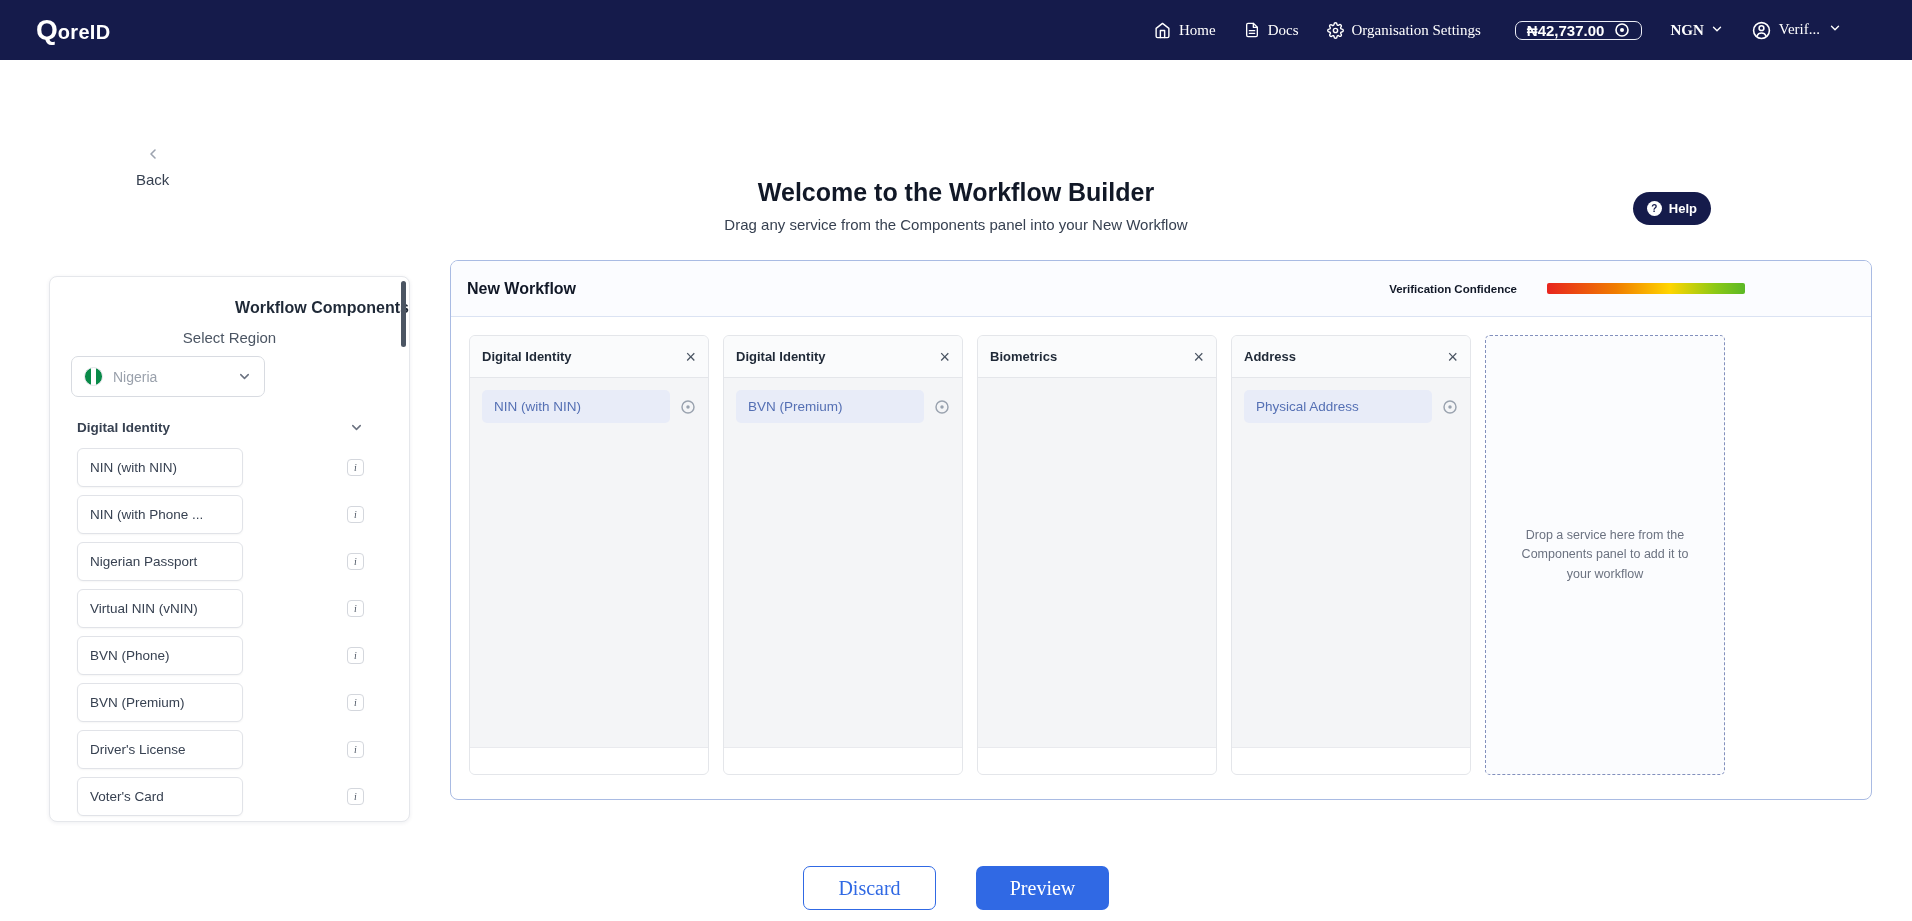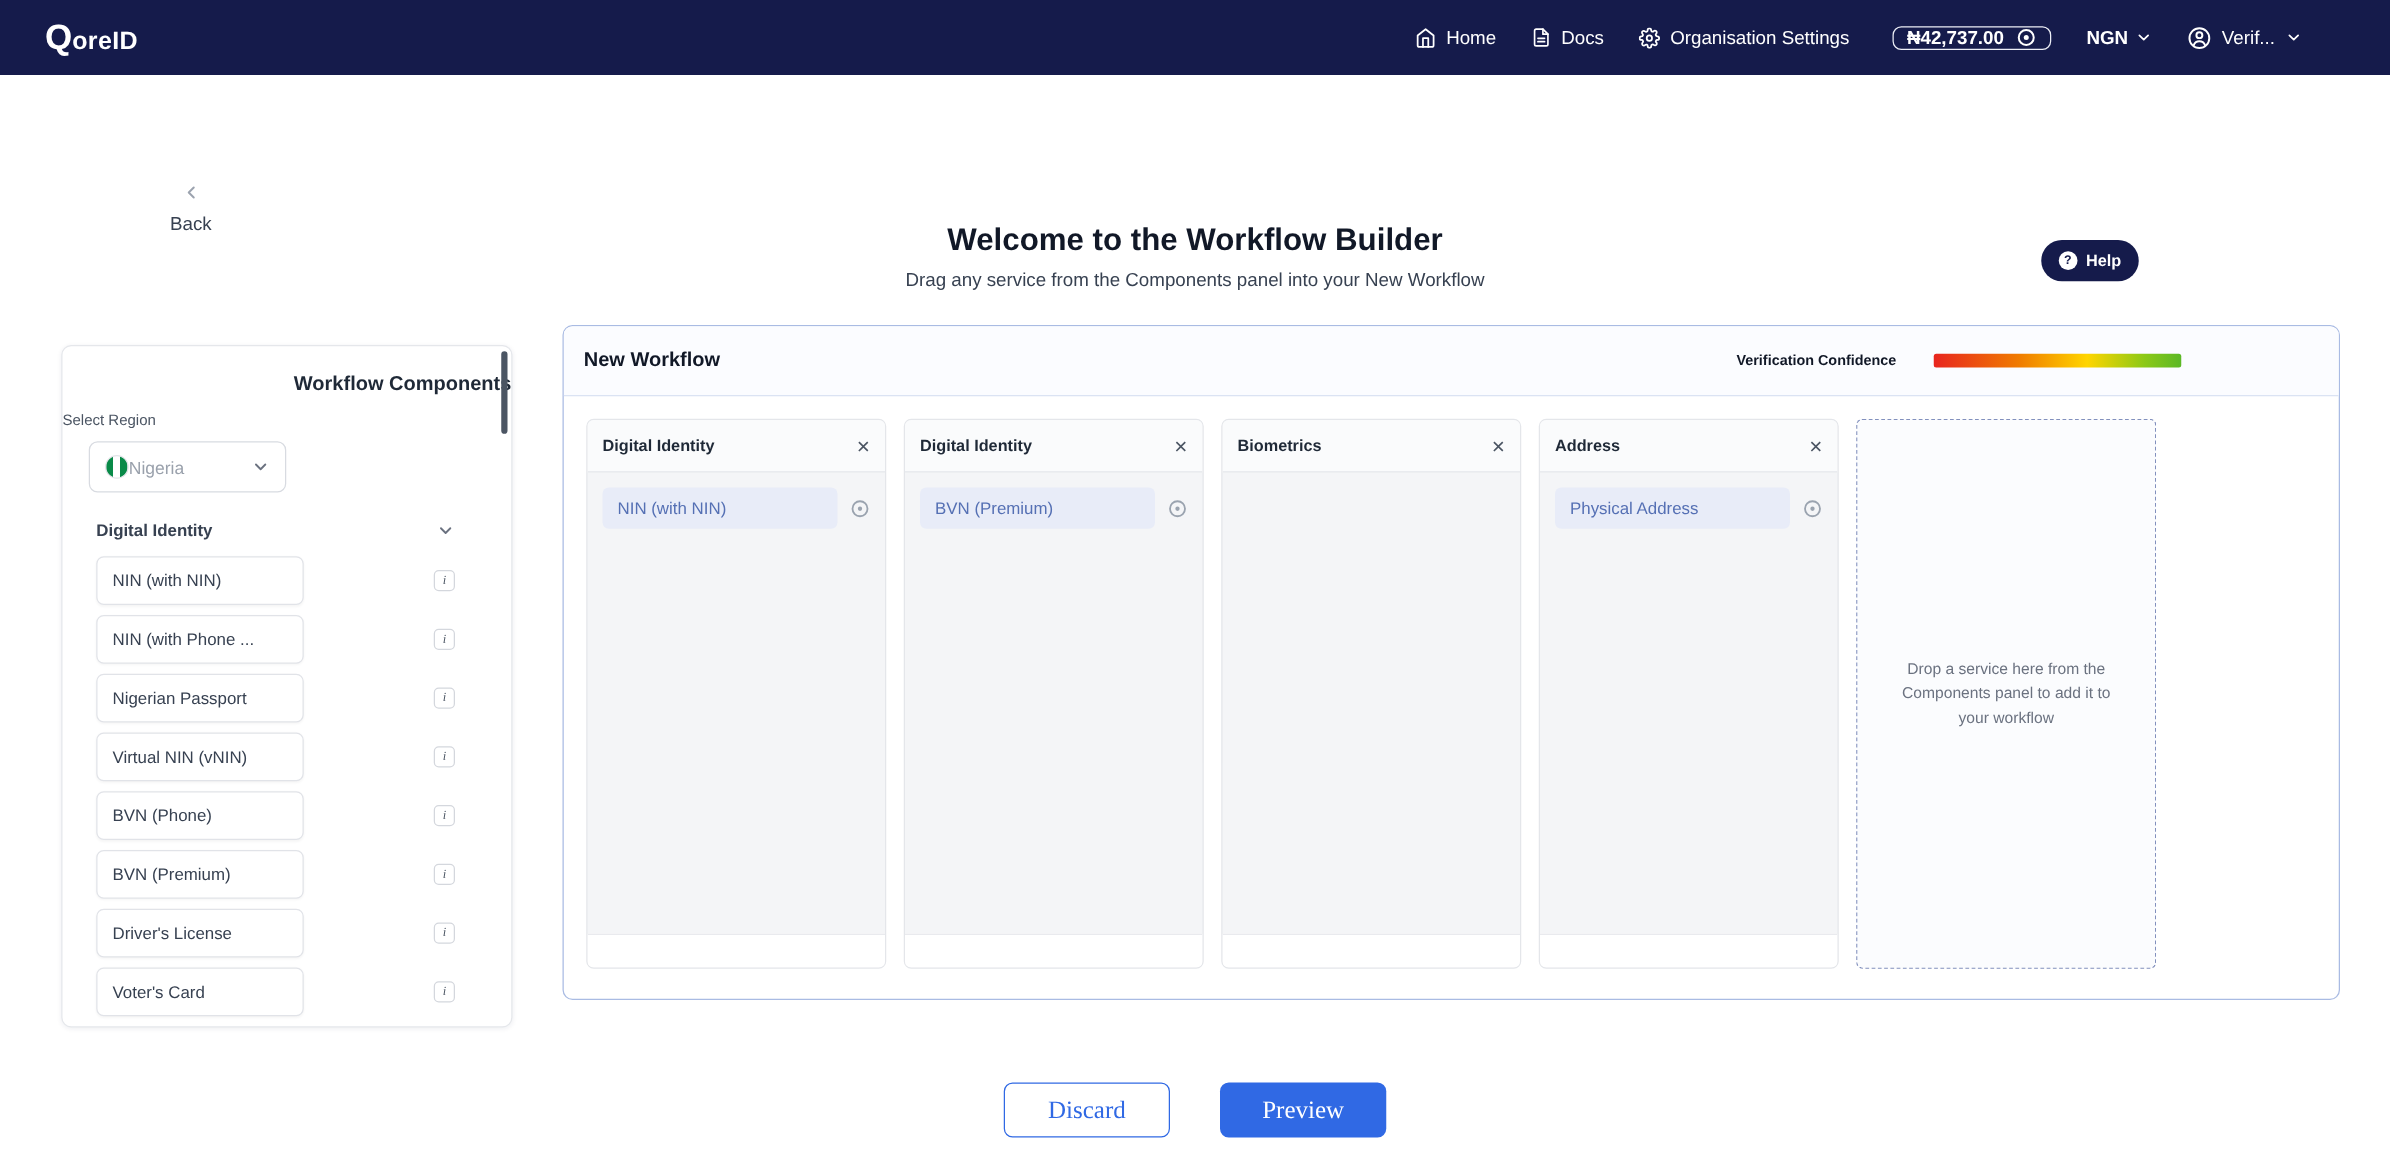--- a/index.html
+++ b/index.html
@@ -14,21 +14,21 @@
   
   .navbar {
     height:60px; background:#151b4b; color:#fff;
     display:flex; align-items:center; justify-content:space-between;
     padding:0 70px 0 36px;
   }
   .brand { display:flex; align-items:baseline; cursor:pointer; font-weight:800; color:#fff; }
   .brand-q { font-size:28px; line-height:1; }
   .brand-rest { font-size:20px; letter-spacing:.3px; }
   .nav-right { display:flex; align-items:center; gap:28px; font-size:15px; }
-  .nav-item { display:flex; align-items:center; gap:8px; cursor:pointer; white-space:nowrap; }
+  .nav-item { display:flex; align-items:flex-start; gap:8px; cursor:pointer; white-space:nowrap;font-family:Liberation Serif, serif; }
   .wallet {
     display:flex; align-items:center; gap:10px;
     border:1.5px solid #eceef6; border-radius:7px;
     padding:0 11px; font-weight:700; font-size:15px; margin-left:6px; cursor:pointer;
   }
   .currency { font-weight:600; gap:6px; }
 
   
   .page { position:relative; height:861px; }
   .back {
@@ -54,25 +54,25 @@
   .panel {
     position:absolute; left:49px; top:216px; width:361px; height:546px;
     background:#fff; border:1px solid #e5e7eb; border-radius:8px;
     box-shadow:0 1px 4px rgba(20,27,77,.07); overflow:hidden;
   }
   .panel-scrollbar {
     position:absolute; right:3px; top:4px; width:5px; height:66px;
     background:#4b5563; border-radius:3px; cursor:pointer;
   }
   .panel-title { text-align:right; font-size:16px; font-weight:700; margin:22px 0 0; color:#1f2937; }
-  .region-label { text-align:left; font-size:12px; color:#4b5563; margin-top:12px; }
+  .region-label { text-align:center; font-size:15px; color:#4b5563; margin-top:12px; }
   .region-select {
-    margin:10px 0 0 21px; width:158px; height:41px;
+    margin:10px 0 0 21px; width:194px; height:41px;
     border:1px solid #d8dbe1; border-radius:7px;
-    display:flex; align-items:center; padding:0 12px; cursor:pointer; background:#fff;
+    display:flex; align-items:center; gap:10px; padding:0 12px; cursor:pointer; background:#fff;
   }
   .flag {
     width:19px; height:19px; border-radius:50%;
     background:linear-gradient(90deg,#098a48 34%,#ffffff 34% 66%,#098a48 66%);
     border:1px solid #e2e4e8;
   }
   .region-value { flex:1; color:#9aa1ac; font-size:14px; }
   .section-row {
     margin:23px 45px 0 27px; display:flex; align-items:center; justify-content:space-between;
     font-size:13.5px; font-weight:700; color:#374151; cursor:pointer;

